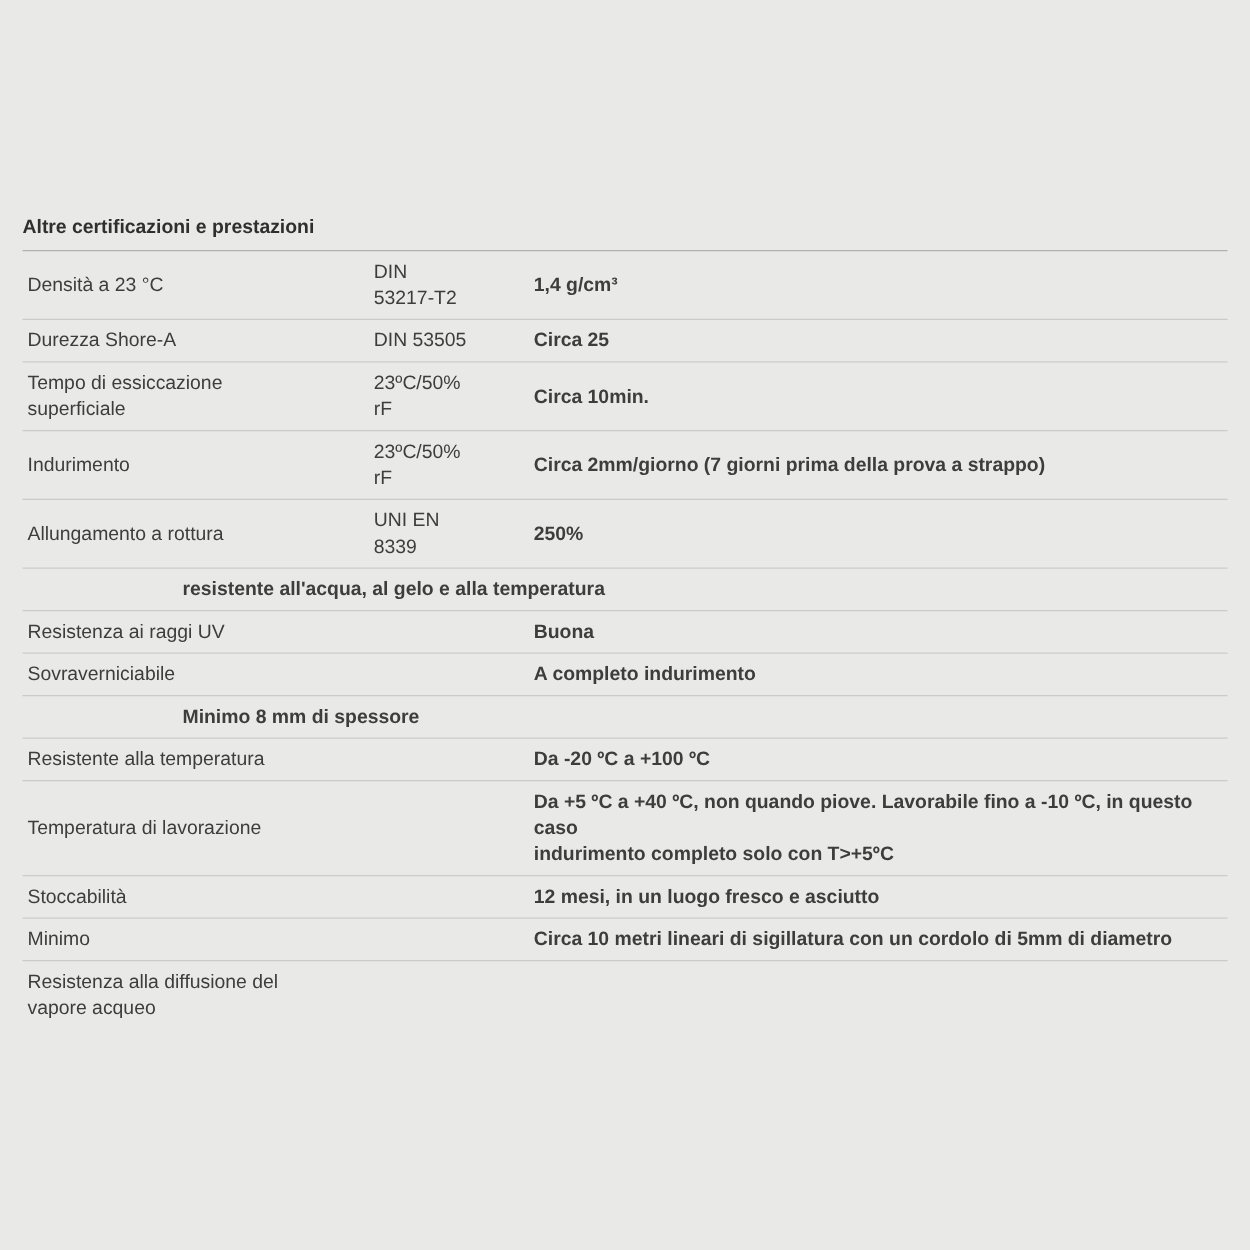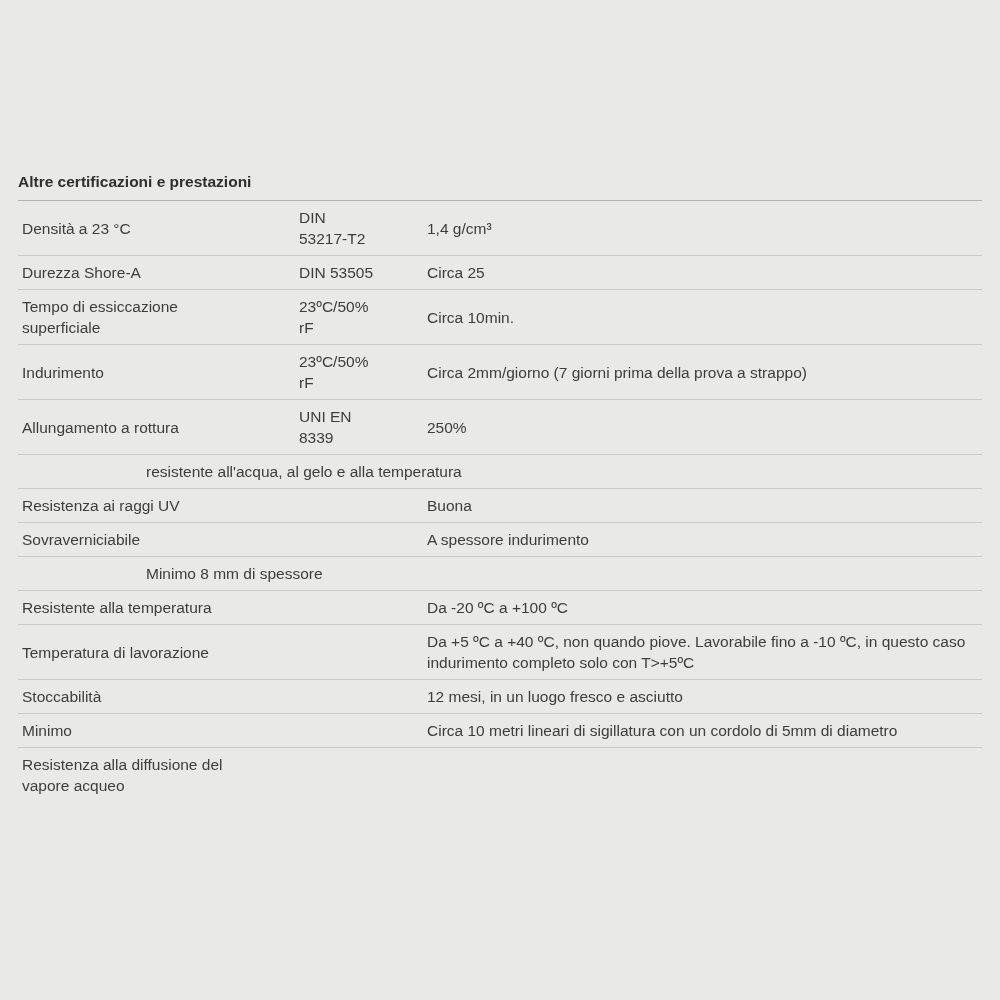--- a/index.html
+++ b/index.html
@@ -56,20 +56,21 @@
     padding-right: 12px;
   }
   .cell-standard {
     width: 95px;
     flex: 0 0 95px;
     padding-right: 8px;
   }
   .cell-value {
     flex: 1 1 auto;
     padding-right: 8px;
+    font-weight: bold;
   }
 </style>
 </head>
 <body>
 
 <div class="spec-table">
   <h3 class="spec-title">Altre certificazioni e prestazioni</h3>
   <div id="rows-container">
   <div class="spec-row">
     <div class="cell cell-label">Densità a 23 °C</div>
@@ -113,21 +114,21 @@
 
   <div class="spec-row">
     <div class="cell cell-label">Resistenza ai raggi UV</div>
     <div class="cell cell-standard"></div>
     <div class="cell cell-value">Buona</div>
   </div>
 
   <div class="spec-row">
     <div class="cell cell-label">Sovraverniciabile</div>
     <div class="cell cell-standard"></div>
-    <div class="cell cell-value">A spessore indurimento</div>
+    <div class="cell cell-value">A completo indurimento</div>
   </div>
 
   <div class="spec-row">
     <div class="cell cell-standard"></div>
     <div class="cell cell-value">Minimo 8 mm di spessore</div>
   </div>
 
   <div class="spec-row">
     <div class="cell cell-label">Resistente alla temperatura</div>
     <div class="cell cell-standard"></div>

